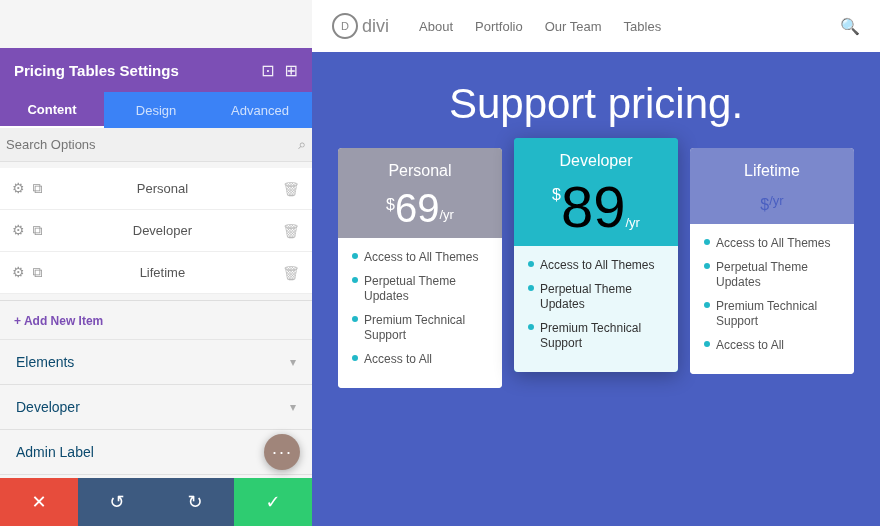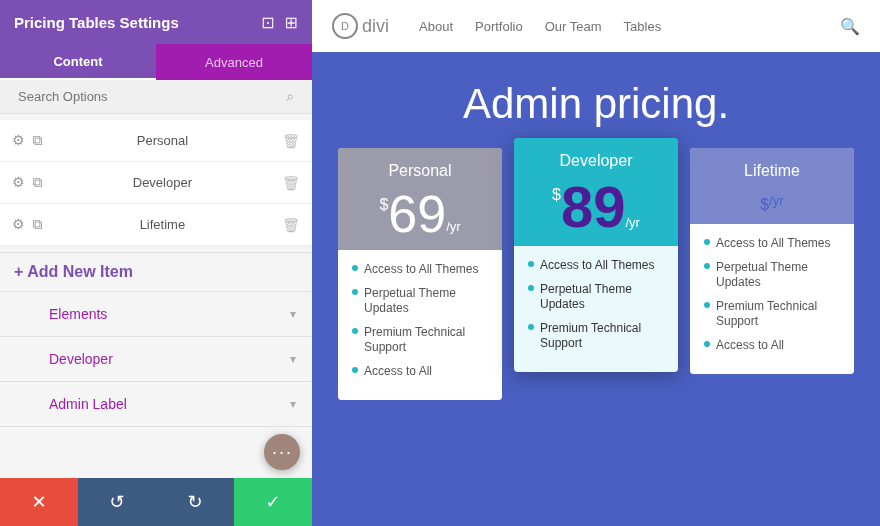--- a/index.html
+++ b/index.html
@@ -19,40 +19,41 @@
     
     .panel-header {
       background: #7c4fb5;
       color: white;
       display: flex;
       align-items: center;
       justify-content: space-between;
       padding: 0 14px;
       height: 44px;
       min-height: 44px;
+      margin-top: 48px;
     }
     .panel-title {
       font-size: 15px;
       font-weight: 600;
       color: white;
     }
     .panel-header-icons {
       display: flex;
       gap: 10px;
     }
     .panel-header-icon {
       color: white;
       font-size: 16px;
       cursor: pointer;
       opacity: 0.9;
     }
 
     
     .tabs-row {
-      background: #a21caf;
+      background: #3b82f6;
       display: flex;
       height: 24px;
       min-height: 36px;
     }
     .tab {
       flex: 1;
       display: flex;
       align-items: center;
       justify-content: center;
       color: white;
@@ -63,21 +64,21 @@
     .tab.active {
       background: #7c4fb5;
       opacity: 1;
       font-weight: 600;
       border-bottom: 2px solid white;
     }
 
     
     .search-row {
       background: #f0f0f0;
-      padding: 8px 18px;
+      padding: 8px 6px;
       display: flex;
       align-items: center;
       border-bottom: 1px solid #e0e0e0;
     }
     .search-input {
       flex: 1;
       border: none;
       background: transparent;
       font-size: 13px;
       color: #888;
@@ -123,21 +124,21 @@
       cursor: pointer;
     }
 
     
     .add-item-row {
       padding: 10px 14px;
       border-bottom: 1px solid #e5e5e5;
       background: #f5f5f5;
     }
     .add-item-btn {
-      font-size: 16px;
+      font-size: 12px;
       color: #7c4fb5;
       cursor: pointer;
       background: none;
       border: none;
       font-weight: 600;
     }
 
     
     .accordion-section {
       background: #f5f5f5;
@@ -145,23 +146,22 @@
     }
     .accordion-header {
       display: flex;
       justify-content: space-between;
       align-items: center;
       padding: 14px 16px;
       cursor: pointer;
     }
     .accordion-label {
       font-size: 14px;
-      color: #a21caf;
+      color: #0c4a6e;
       font-weight: 500;
-      margin-left: 33px;
     }
     .chevron-icon {
       color: #aaa;
       font-size: 12px;
     }
 
     
     .fab-dots {
       position: absolute;
       bottom: 56px;
@@ -319,28 +319,27 @@
       display: flex;
       align-items: flex-start;
       justify-content: center;
       color: white;
     }
     .price-currency {
       font-size: 16px;
       margin-top: 8px;
     }
     .price-amount {
-      font-size: 52px;
+      font-size: 40px;
       font-weight: 300;
       line-height: 1;
     }
     .price-amount.featured-price {
-      color: #4c1d95;
+      color: #000000;
       font-size: 58px;
-      font-weight: bold;
     }
     .price-period {
       font-size: 13px;
       align-self: flex-end;
       margin-bottom: 6px;
     }
 
     .card-features {
       background: white;
       padding: 12px 14px;
@@ -381,20 +380,21 @@
   <div class="panel-header">
     <span class="panel-title">Pricing Tables Settings</span>
     <div class="panel-header-icons">
       <span class="panel-header-icon">⊡</span>
       <span class="panel-header-icon">⊞</span>
     </div>
   </div>
 
   <div class="tabs-row">
     <div class="tab active">Content</div>
+    <div class="tab">Design</div>
     <div class="tab">Advanced</div>
   </div>
 
   <div class="search-row">
     <input class="search-input" type="text" placeholder="Search Options" style="">
     <span class="search-icon-sm">⌕</span>
   </div>
 
   <div class="items-list">
     <div class="list-item">
@@ -476,21 +476,21 @@
     <div class="nav-links">
       <span class="nav-link">About</span>
       <span class="nav-link">Portfolio</span>
       <span class="nav-link">Our Team</span>
       <span class="nav-link">Tables</span>
     </div>
     <span class="nav-search">🔍</span>
   </div>
 
   <div class="content-area">
-    <h1 class="pricing-title">Admin pricing.</h1>
+    <h1 class="pricing-title">Support pricing.</h1>
 
     <div class="pricing-cards">
 
       <div class="pricing-card">
         <div class="card-header">
           <div class="card-plan-name">Personal</div>
           <div class="price-display">
             <span class="price-currency">$</span>
             <span class="price-amount">69</span>
             <span class="price-period">/yr</span>

